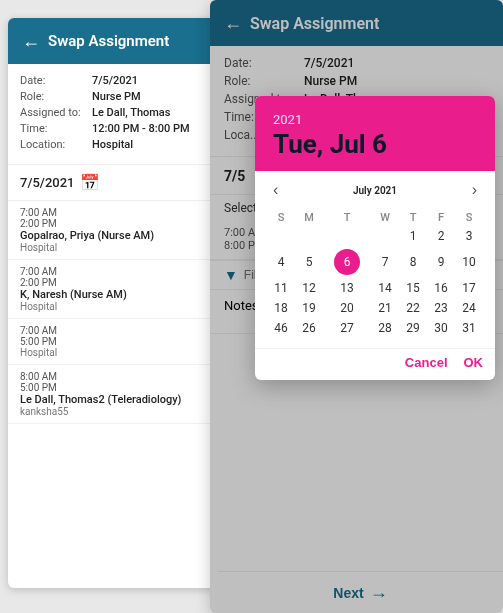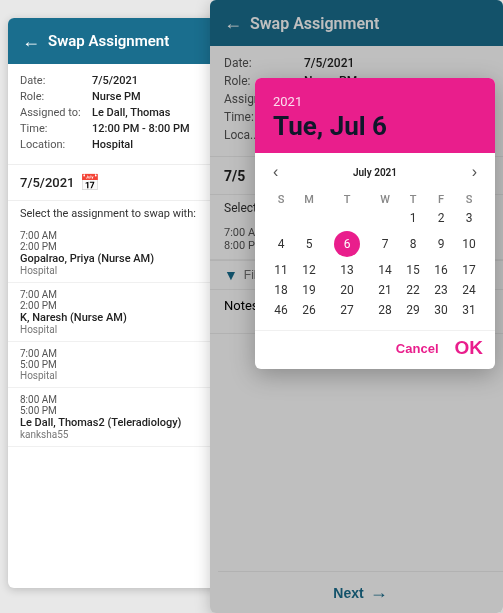--- a/index.html
+++ b/index.html
@@ -262,21 +262,21 @@
       border: none;
     }
     .next-btn .next-arrow {
       font-size: 18px;
     }
 
     
     .calendar-overlay {
       position: absolute;
       left: 255px;
-      top: 78px;
+      top: 96px;
       width: 240px;
       background: #fff;
       border-radius: 6px;
       box-shadow: 0 6px 24px rgba(0,0,0,0.28);
       overflow: hidden;
       z-index: 100;
     }
 
     .calendar-header-color {
       background: #e91e8c;
@@ -358,21 +358,21 @@
       border: none;
       color: #e91e8c;
       font-size: 13px;
       font-weight: 600;
       cursor: pointer;
     }
     .cal-ok-btn {
       background: none;
       border: none;
       color: #e91e8c;
-      font-size: 19px;
+      font-size: 13px;
       font-weight: 600;
       cursor: pointer;
     }
 
     
     .dim-overlay {
       position: absolute;
       left: 210px;
       top: 0;
       width: 293px;
@@ -409,21 +409,20 @@
     </div>
     <div class="info-row">
       <span class="info-label">Location:</span>
       <span class="info-value">Hospital</span>
     </div>
   </div>
   <div class="date-picker-row">
     <span class="date-label">7/5/2021</span>
     <span class="calendar-icon">📅</span>
   </div>
-  <div class="select-label">Select the assignment to swap with:</div>
   <div class="list-items">
     <div class="list-item">
       <span class="time">7:00 AM<br>2:00 PM</span>
       <div>
         <div class="name">Gopalrao, Priya (Nurse AM)</div>
         <div class="location">Hospital</div>
       </div>
     </div>
     <div class="list-item">
       <span class="time">7:00 AM<br>2:00 PM</span>

